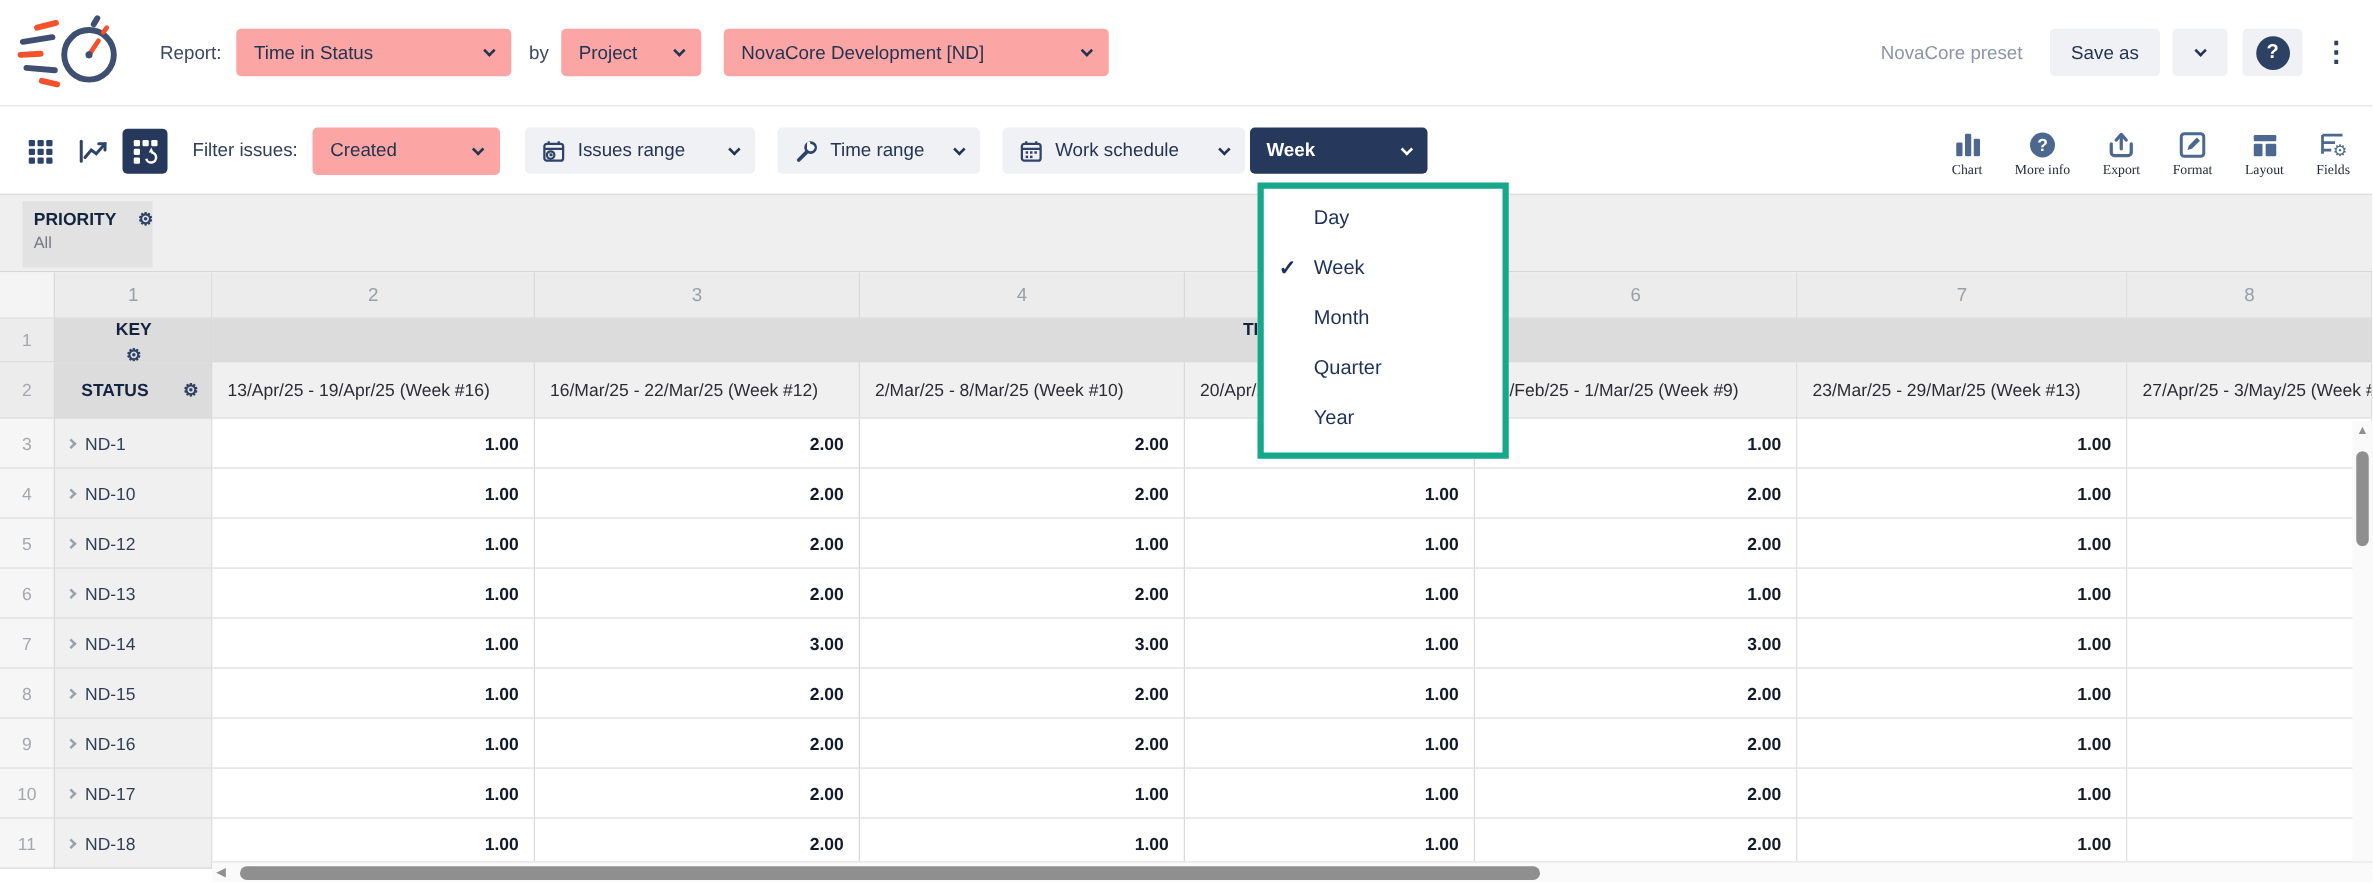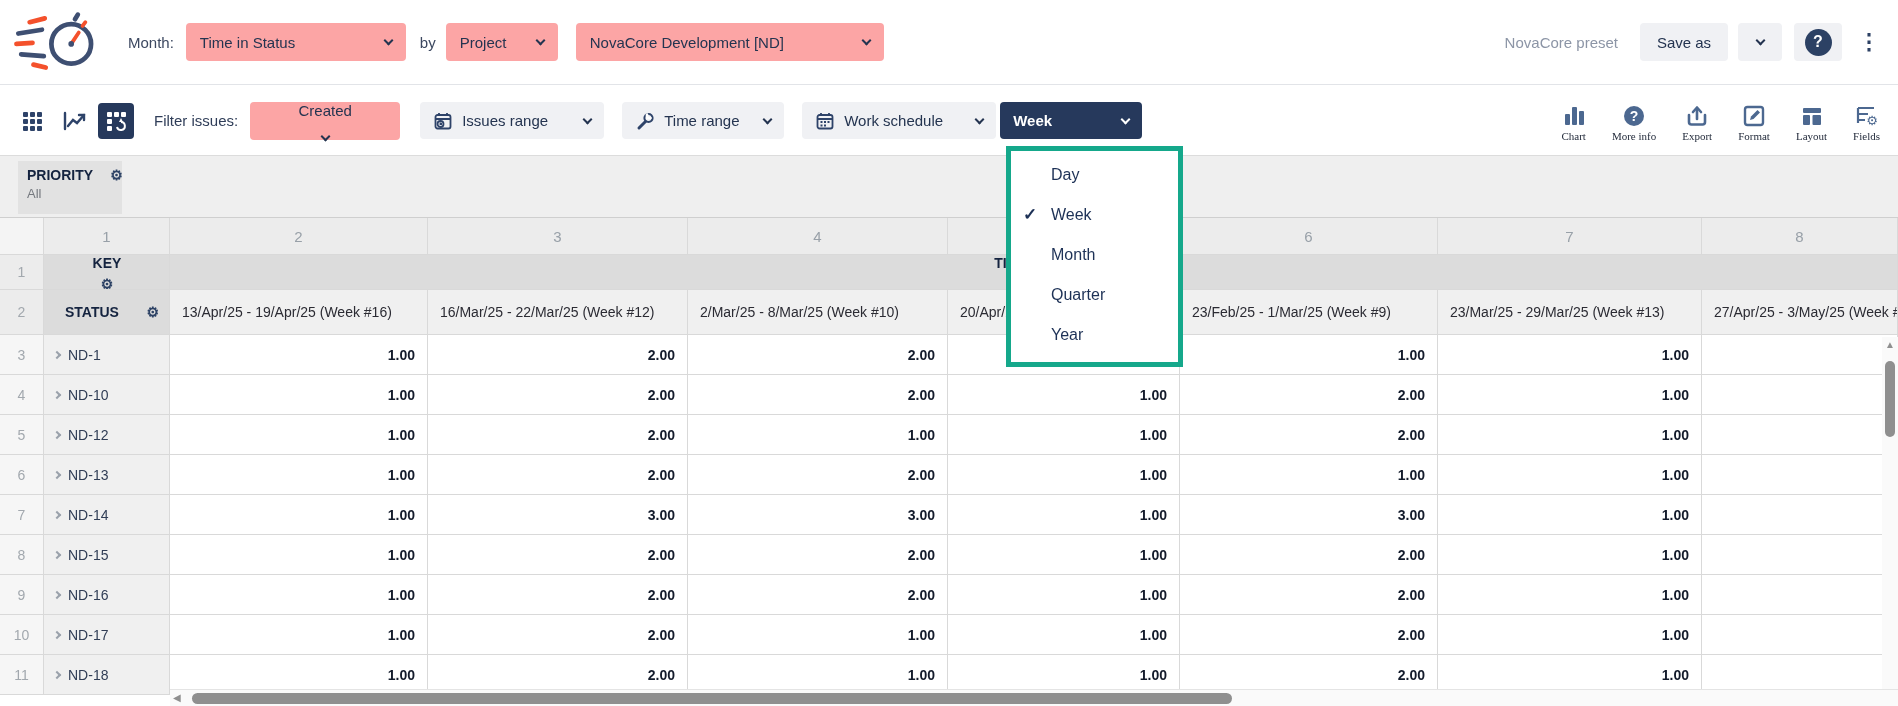--- a/index.html
+++ b/index.html
@@ -38,21 +38,21 @@
     color:#fff; font-size:16px; font-weight:bold; display:flex; align-items:center; justify-content:center; }
   .kebab { width:30px; background:transparent; font-size:22px; font-weight:bold; color:#2c4164; letter-spacing:0; }
   
   .toolbar { position:absolute; top:86px; left:0; right:0; height:69px;
     display:flex; align-items:center; padding-left:14px; background:#fff; }
   .viewgrp { display:flex; align-items:center; gap:6px; }
   .viewbtn { width:36px; height:36px; border-radius:4px; background:transparent;
     display:flex; align-items:center; justify-content:center; cursor:pointer; }
   .viewbtn.sel { background:#26395c; }
   .tb-label { font-size:15px; color:#2f3d58; margin-left:20px; white-space:nowrap; }
-  .sel-created { width:150px; margin-left:12px;flex-direction:column; }
+  .sel-created { width:150px; margin-left:12px; }
   .tb-btn { display:flex; align-items:center; gap:9px; background:#f0f1f4;
     border-radius:4px; height:37px; padding:0 13px; font-size:15px; color:#243450;
     cursor:pointer; white-space:nowrap; }
   .tb-btn .chv { margin-left:auto; }
   .b-issues { width:184px; margin-left:20px; }
   .b-time   { width:162px; margin-left:18px; }
   .b-work   { width:194px; margin-left:18px; }
   .b-week   { width:142px; margin-left:4px; background:#26395c; color:#fff; font-weight:bold; }
   .right-tools { margin-left:auto; display:flex; align-items:flex-start; gap:26px; padding-right:18px; }
   .tool { display:flex; flex-direction:column; align-items:center; gap:2px; cursor:pointer; }
@@ -80,21 +80,21 @@
   .hdrband { background:#dcdcdc; font-weight:bold; color:#14233f; padding:0 8px 0 9px; gap:6px;flex-direction:column; }
   .keyhdr { justify-content:space-between; }
   .statushdr { background:#dcdcdc; font-weight:bold; color:#14233f;
     padding:0 10px 0 21px; justify-content:space-between; }
   .tishdr { gap:7px; }
   .period { background:#f0f0f0; color:#2b2b33; padding:0 12px; }
   .keycell { background:#f0f0f0; color:#303d55; padding:0 8px 0 10px; gap:8px; cursor:pointer; }
   .val { background:#fff; justify-content:flex-end; padding:0 12px;
     font-weight:bold; color:#131b2b; }
   
-  .menu { position:absolute; left:1006px; top:146px; width:177px; height:221px;
+  .menu { position:absolute; left:1006px; top:146px; width:201px; height:221px;
     background:#fff; border:5px solid #15a88b; z-index:60; padding-top:4px; }
   .menu-item { position:relative; height:40px; display:flex; align-items:center;
     padding-left:40px; font-size:16px; color:#1d3156; cursor:pointer; }
   .menu-item .check { position:absolute; left:12px; top:9px; font-size:17px;
     font-weight:bold; color:#1d3156; }
   
   .hscroll { position:absolute; left:170px; right:0; bottom:0; height:17px;
     background:#fafafa; border-top:1px solid #e4e4e4; z-index:40; }
   .hthumb { position:absolute; left:22px; top:3px; width:1040px; height:11px;
     background:#8f8f8f; border-radius:6px; cursor:grab; }
@@ -118,21 +118,21 @@
         <path d="M4 38 L21 37" stroke="#f4512c" stroke-width="5"></path>
         <path d="M9 49 L33 51" stroke="#3e4f72" stroke-width="5"></path>
         <path d="M22 60 L35 63" stroke="#f4512c" stroke-width="5"></path>
         <circle cx="62" cy="38" r="21" stroke="#3e4f72" stroke-width="5" fill="#fff"></circle>
         <path d="M66 12 L69 7" stroke="#3e4f72" stroke-width="5"></path>
         <path d="M62 38 L70 26" stroke="#f4512c" stroke-width="4"></path>
         <path d="M74 19 L77 15" stroke="#f4512c" stroke-width="4"></path>
         <circle cx="62" cy="38" r="3" fill="#3e4f72"></circle>
       </g>
     </svg>
-    <span class="hlabel">Month:</span>
+    <span class="hlabel">Report:</span>
     <div class="select sel-report">
       <span>Time in Status</span>
       <span class="chv"></span>
     </div>
     <span class="hlabel" style="margin-right:0">by</span>
     <div class="select sel-group">
       <span>Project</span>
       <span class="chv"></span>
     </div>
     <div class="select sel-project">

